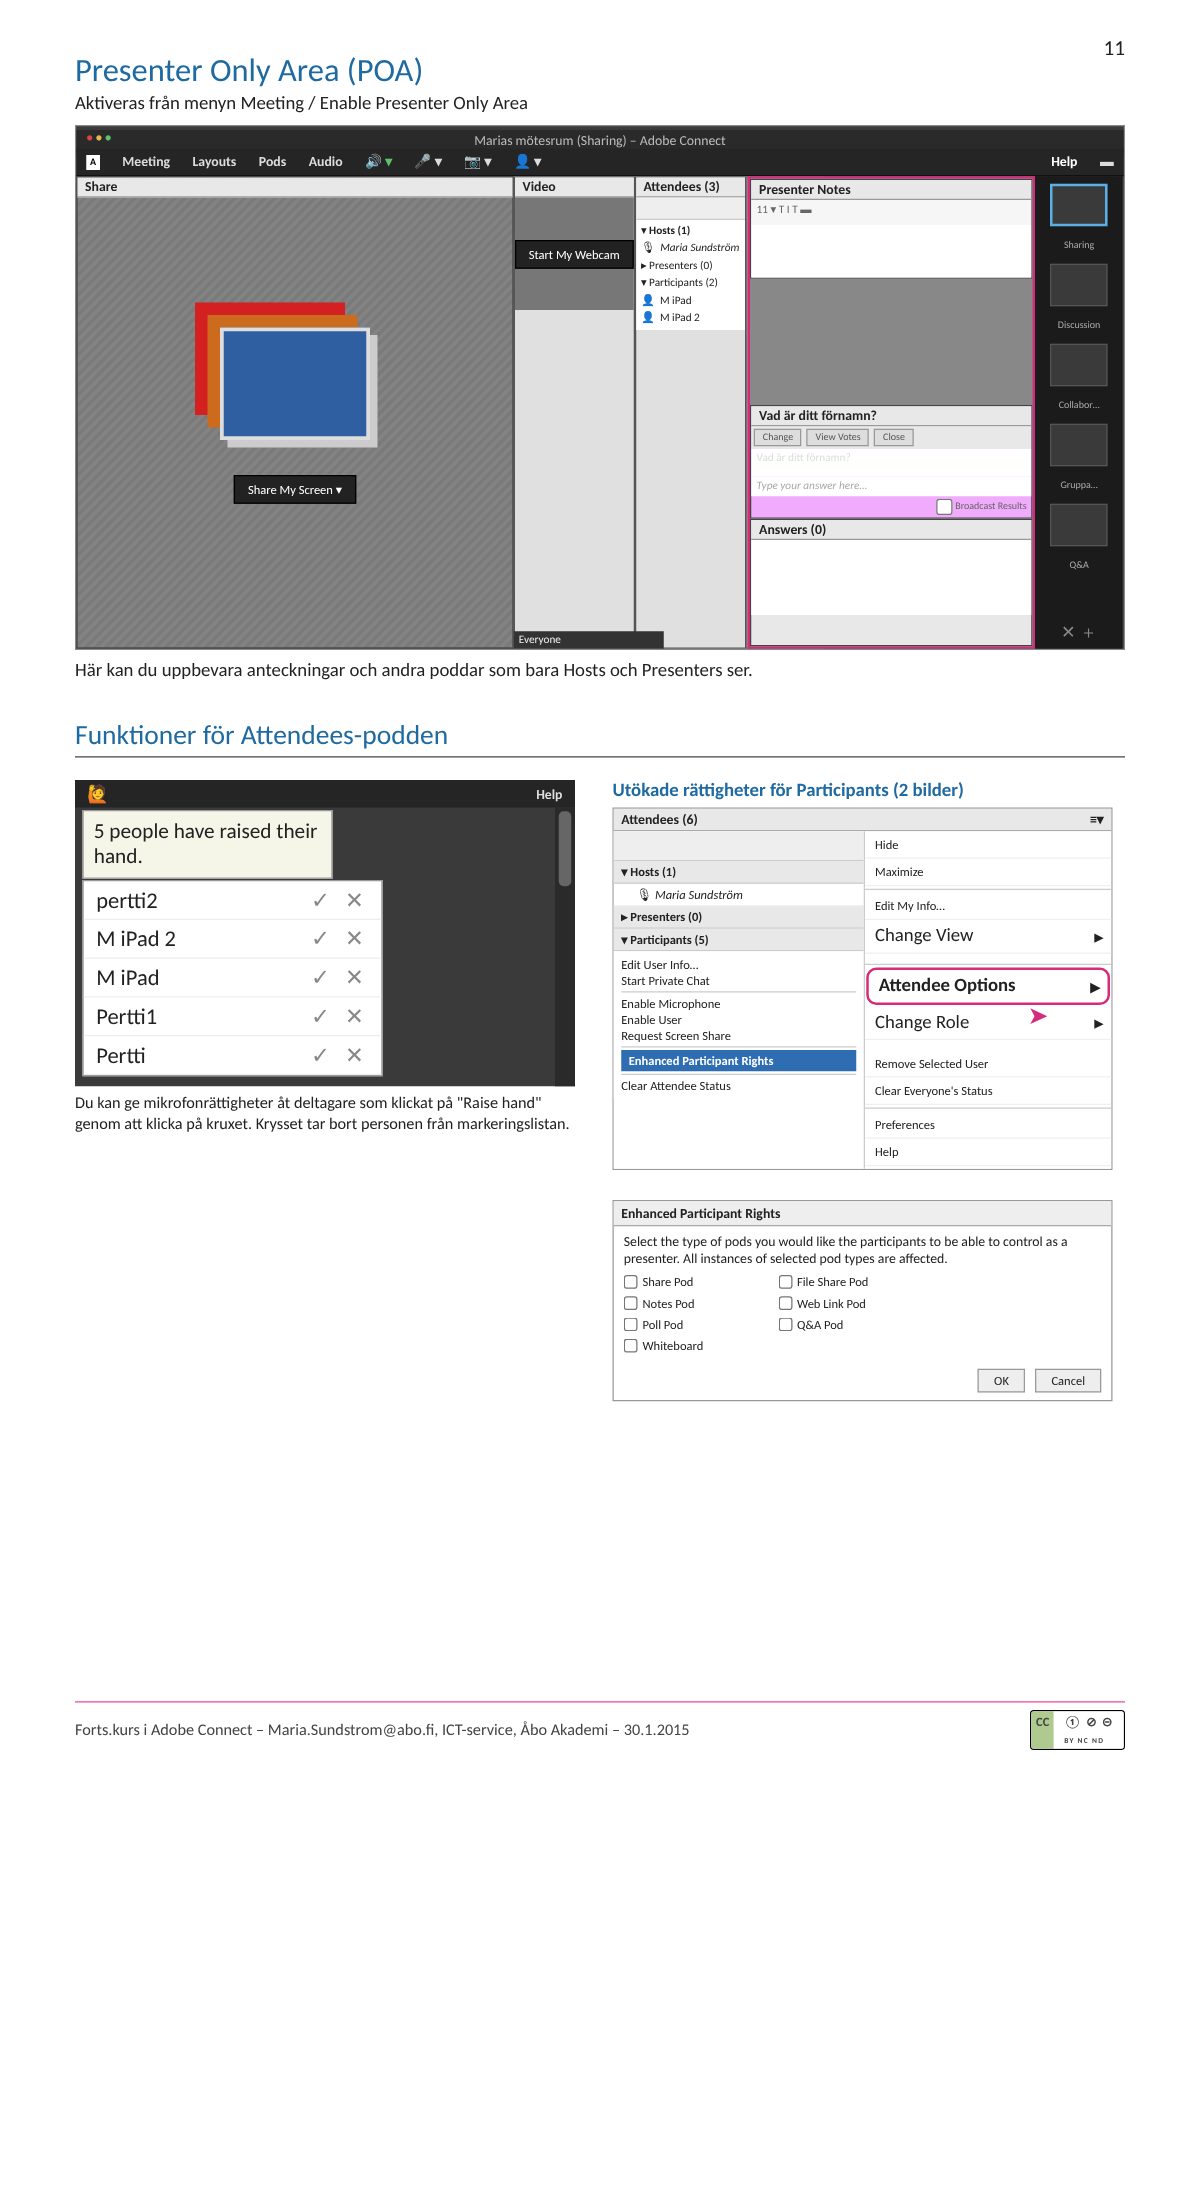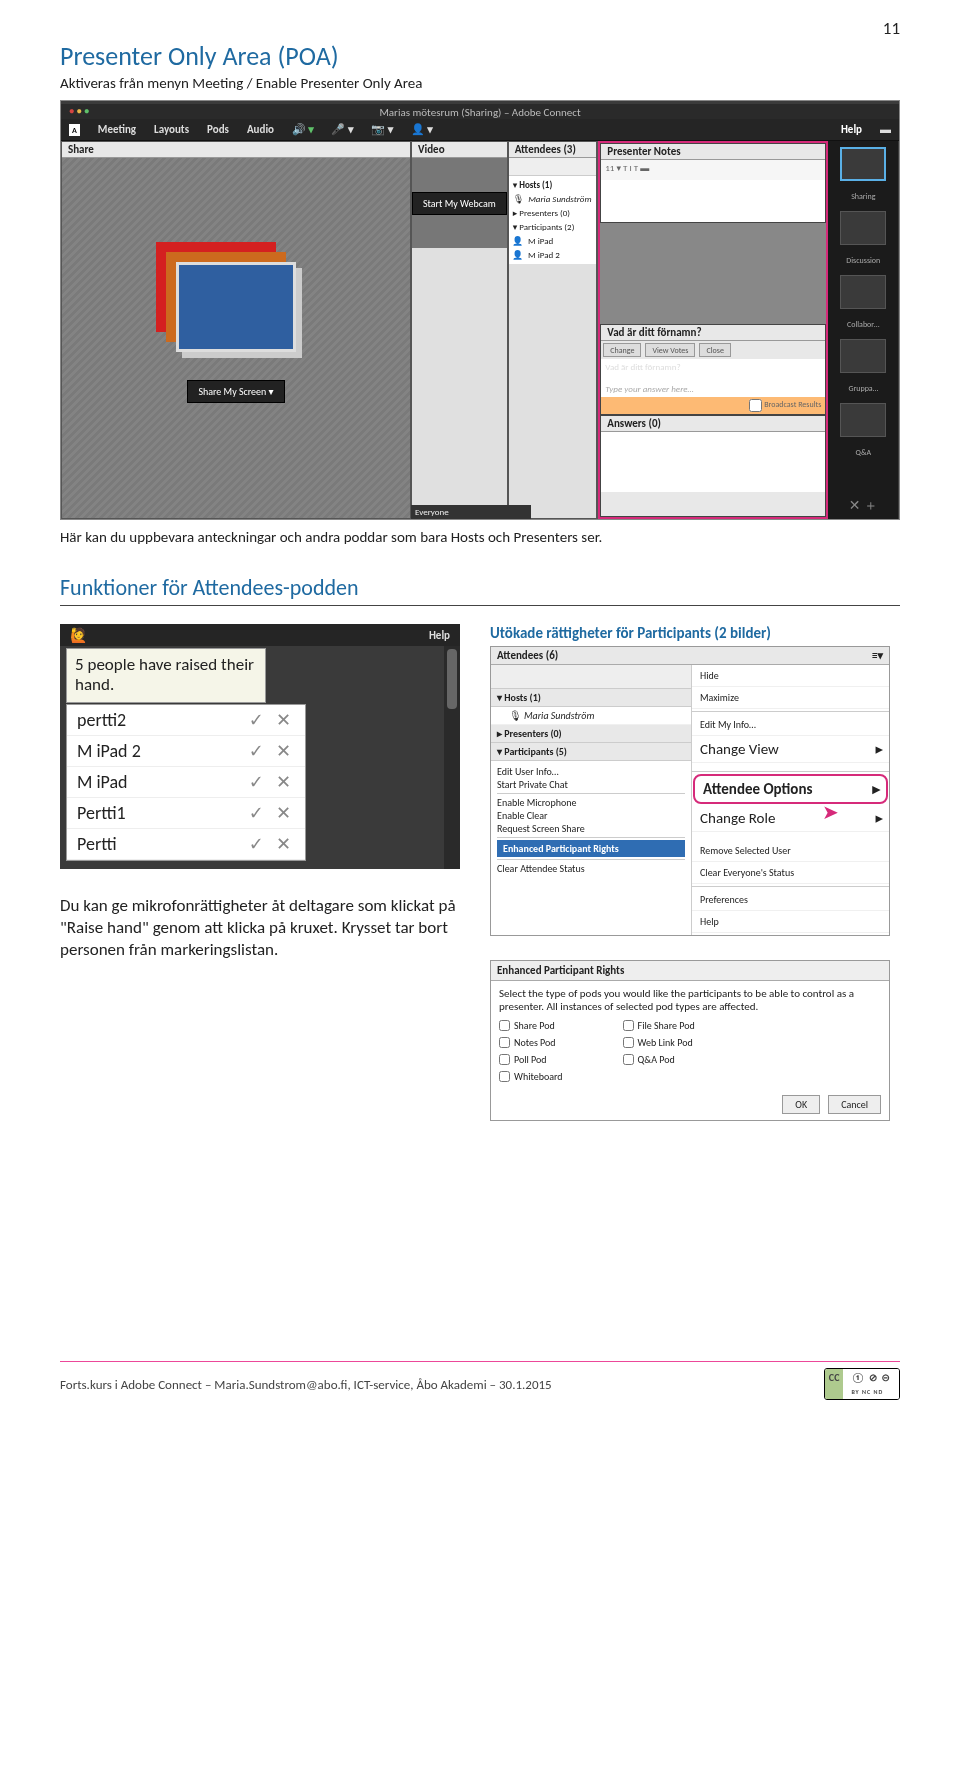--- a/index.html
+++ b/index.html
@@ -1,17 +1,17 @@
 <!DOCTYPE html>
 <html><head>
 <meta charset="utf-8">
 <style>
 *{box-sizing:border-box;margin:0;padding:0}
 body{width:960px;font-family:Calibri,Arial,sans-serif;background:#fff;color:#222;padding:40px 60px 30px 60px;position:relative}
-.pageno{position:absolute;top:18px;right:60px;font-size:17px}
+.pageno{position:absolute;top:28px;right:60px;font-size:17px}
 h2.main{color:#1f6aa1;font-size:26px;font-weight:400;margin-bottom:2px}
 .sub{font-size:15px;margin-bottom:8px}
 
 .shot1{border:1px solid #888;width:840px;height:420px;background:#3b3b3b;position:relative;color:#ddd;font-size:10px;overflow:hidden}
 .macdot{position:absolute;top:4px;left:8px;font-size:9px;letter-spacing:2px}
 .red{color:#d64541}.yel{color:#e6b84a}.grn{color:#5fc16a}
 .title1{position:absolute;top:3px;left:0;right:0;text-align:center;color:#bbb;font-size:11px;background:#2a2a2a;height:18px;line-height:18px;border-bottom:1px solid #111}
 .menubar{position:absolute;top:18px;left:0;right:0;height:22px;background:#252525;border-bottom:1px solid #111;display:flex;align-items:center;padding:0 8px;gap:18px;font-size:11px;font-weight:bold}
 .menubar .sp{flex:1}
 .menubar .right{color:#fff}
@@ -27,21 +27,21 @@
 .vid-area{height:90px;background:#777;display:flex;align-items:center;justify-content:center}
 .att-area{background:#fff;font-size:9px;padding:2px 4px;line-height:14px}
 .att-row{display:flex;align-items:center;gap:4px}
 .chat-pane{border:1px solid #555;background:#e8e8e8;flex:1;display:flex;flex-direction:column}
 .chat-body{flex:1;background:#fff}
 .chat-foot{height:18px;border-top:1px solid #aaa;background:#e8e8e8;display:flex}
 .chat-type{flex:1;background:#fff;margin:2px;border:1px solid #999}
 .col-poa{flex:0 0 230px;border:2px solid #d62a7a;position:relative;background:#777;display:flex;flex-direction:column;gap:0}
 .p-notes{border:1px solid #444;background:#e8e8e8;height:80px}
 .p-notes .tools{height:20px;background:#f6f6f6;padding:2px 4px;font-size:9px;color:#666}
-.poll{border:1px solid #444;background:#fdba74;font-size:9px}
+.poll{border:1px solid #444;background:#f0abfc;font-size:9px}
 .poll-body{background:#fff;padding:2px 4px;height:22px}
 .poll-btns{display:flex;gap:4px;padding:2px;background:#e8e8e8}
 .mini-btn{border:1px solid #999;background:#ddd;padding:1px 6px;font-size:8px;color:#555}
 .ans-pane{border:1px solid #444;background:#e8e8e8;flex:1}
 .ans-body{background:#fff;height:60px}
 .col-layouts{flex:0 0 70px;background:#1b1b1b;display:flex;flex-direction:column;align-items:center;padding-top:6px;gap:10px;font-size:8px;color:#aaa;text-align:center}
 .lay-thumb{width:46px;height:34px;background:#3a3a3a;border:1px solid #555}
 .lay-thumb.active{border:2px solid #5ab0e6}
 .evbar{position:absolute;bottom:0;left:350px;width:120px;height:14px;background:#333;color:#eee;font-size:9px;line-height:14px;padding:0 4px}
 
@@ -58,21 +58,21 @@
 .tooltip{position:absolute;top:24px;left:6px;background:#f5f5e8;color:#222;border:1px solid #999;padding:6px 8px;font-size:17px;line-height:1.2;width:200px}
 .raised{position:absolute;top:80px;left:6px;background:#fff;color:#222;border:1px solid #999;width:240px;font-size:18px}
 .raised-row{display:flex;justify-content:space-between;padding:4px 10px;border-bottom:1px solid #eee}
 .raised-row span.marks{color:#888;letter-spacing:4px}
 .s2-side{position:absolute;right:28px;top:22px;bottom:0;width:70px;background:#1b1b1b;display:flex;flex-direction:column;gap:10px;align-items:center;padding-top:6px;font-size:9px;color:#aaa;text-align:center}
 .s2-thumb{width:50px;height:34px;background:#3a3a3a;border:1px solid #555}
 .s2-thumb.active{border:2px solid #5ab0e6}
 .s2-scroll{position:absolute;right:0;top:22px;bottom:0;width:16px;background:#2a2a2a}
 .s2-scroll-thumb{background:#666;width:10px;height:60px;margin:3px;border-radius:4px}
 
-.cap2{font-size:17px;margin-top:26px;line-height:1.3}
+.cap2{font-size:13px;margin-top:6px;line-height:1.3}
 
 .bluehead{color:#1f6aa1;font-size:15px;font-weight:bold;margin-bottom:4px}
 
 .shot3{width:400px;border:1px solid #999}
 .s3-head{background:#e8e8e8;border-bottom:1px solid #aaa;padding:2px 6px;font-size:11px;font-weight:bold;display:flex;justify-content:space-between}
 .s3-body{display:flex;height:270px}
 .s3-left{flex:0 0 200px;background:#fff;font-size:10px}
 .s3-left .tb{background:#eee;height:24px;border-bottom:1px solid #ccc}
 .s3-left .gh{background:#e8e8e8;padding:2px 6px;font-size:10px;font-weight:bold;border-bottom:1px solid #ccc}
 .s3-left .rw{padding:2px 6px 2px 18px;border-bottom:1px solid #f0f0f0}
@@ -258,21 +258,21 @@
           <div class="tb"></div>
           <div class="gh">▾ <span>Hosts (1)</span></div>
           <div class="rw">🎙 <i>Maria Sundström</i></div>
           <div class="gh">▸ <span>Presenters (0)</span></div>
           <div class="gh">▾ <span>Participants (5)</span></div>
           <div class="s3-under">
             <div>Edit User Info…</div>
             <div>Start Private Chat</div>
             <div class="ctx-sep"></div>
             <div>Enable Microphone</div>
-            <div>Enable Clear</div>
+            <div>Enable User</div>
             <div>Request Screen Share</div>
             <div class="ctx-sep"></div>
             <div class="hi">Enhanced Participant Rights</div>
             <div class="ctx-sep"></div>
             <div>Clear Attendee Status</div>
           </div>
         </div>
         <div class="s3-right" style="position:relative">
           <div class="ctx-item">Hide</div>
           <div class="ctx-item">Maximize</div>

